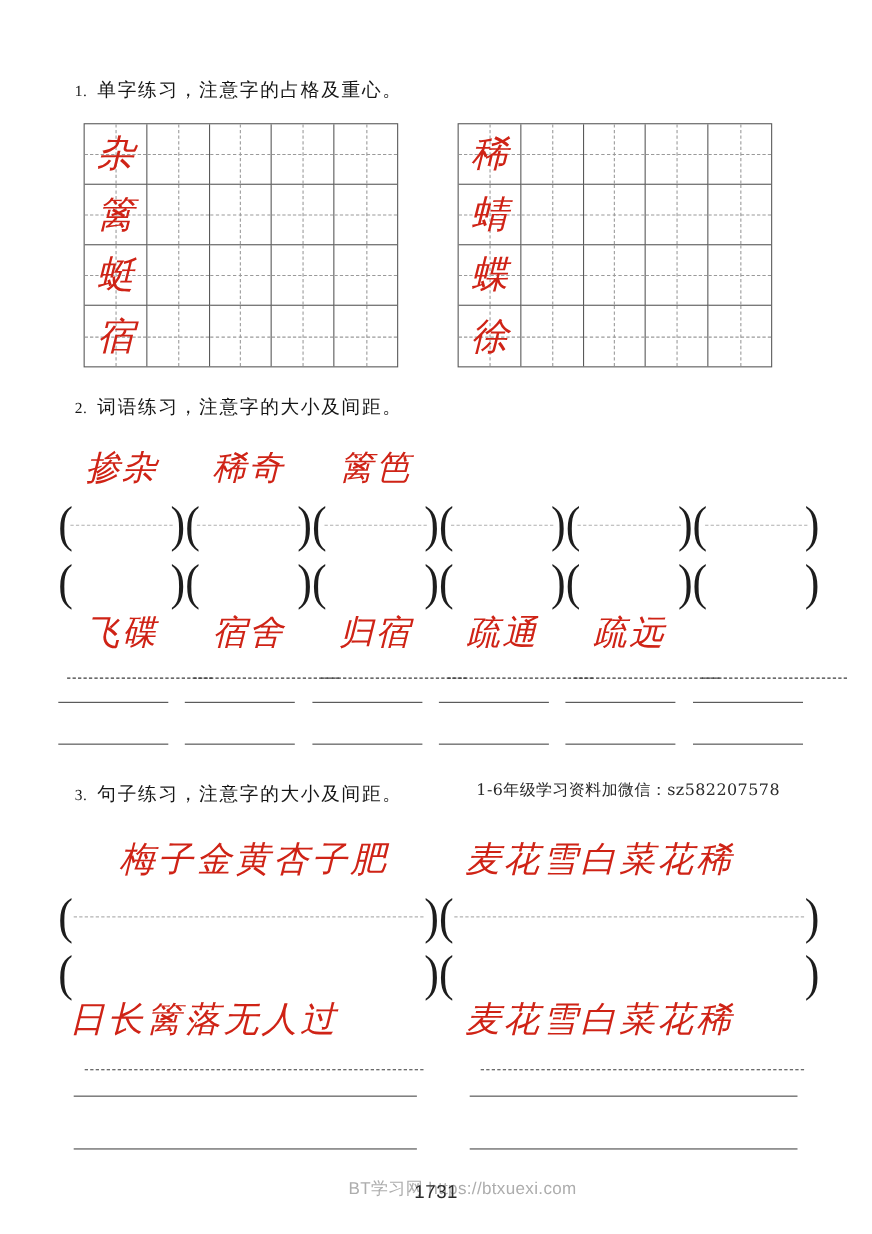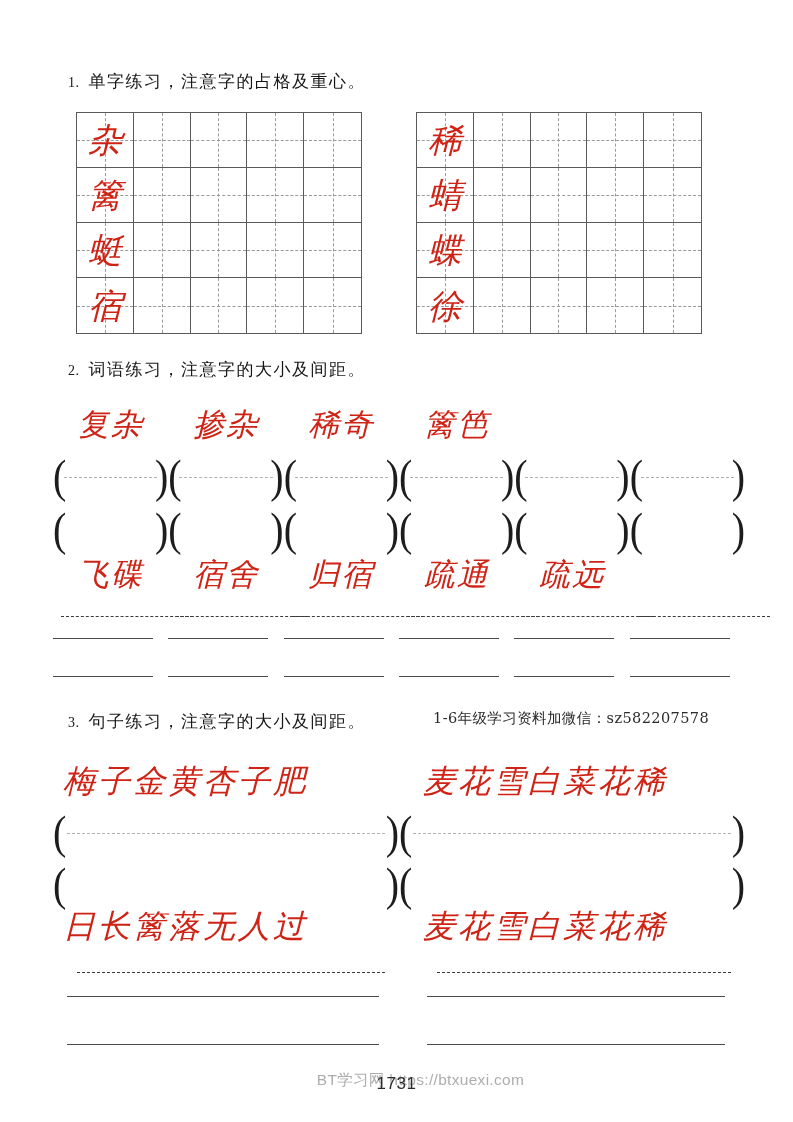--- a/index.html
+++ b/index.html
@@ -335,21 +335,20 @@
       <div class="cell lastrow"></div>
       <div class="cell lastrow"></div>
       <div class="cell lastrow"></div>
     </div>
 
   <div class="heading" style="left:68px; top:358px;">
     <span class="num">2.</span><span class="htext">词语练习，注意字的大小及间距。</span>
   </div>
 
   <div class="wordrow" id="wordrow-1" style="top:404px;">
-      <div class="word" style="width: 115.333px;">复杂</div>
       <div class="word" style="width: 115.333px;">掺杂</div>
       <div class="word" style="width: 115.333px;">稀奇</div>
       <div class="word" style="width: 115.333px;">篱笆</div>
     </div>
 
   <div class="parenrow" id="parenrow-a" style="top:456px;">
       <div class="parenslot" style="width: 115.333px;">
         <div class="dash"></div>
         <span class="paren">(</span>
         <span class="paren">)</span>
@@ -461,21 +460,21 @@
         <div class="base"></div>
       </div>
     </div>
 
   <div class="heading" style="left:68px; top:710px;">
     <span class="num">3.</span><span class="htext">句子练习，注意字的大小及间距。</span>
   </div>
   <div class="wm-inline">1-6年级学习资料加微信：sz582207578</div>
 
   <div class="sentrow" id="sentrow-1" style="top:760px;">
-      <div class="sentence" style="width: 346px; padding-left: 10px; box-sizing: border-box;">梅子金黄杏子肥</div>
+      <div class="sentence" style="width: 346px; padding-left: 10px; box-sizing: border-box; text-align: center;">梅子金黄杏子肥</div>
       <div class="sentence" style="width: 346px; padding-left: 24px; box-sizing: border-box;">麦花雪白菜花稀</div>
     </div>
 
   <div class="wideparenrow" id="wideparen-a" style="top:812px;">
       <div class="wideslot" style="width: 346px;">
         <div class="dash"></div>
         <span class="paren">(</span>
         <span class="paren">)</span>
       </div>
       <div class="wideslot" style="width: 346px;">

